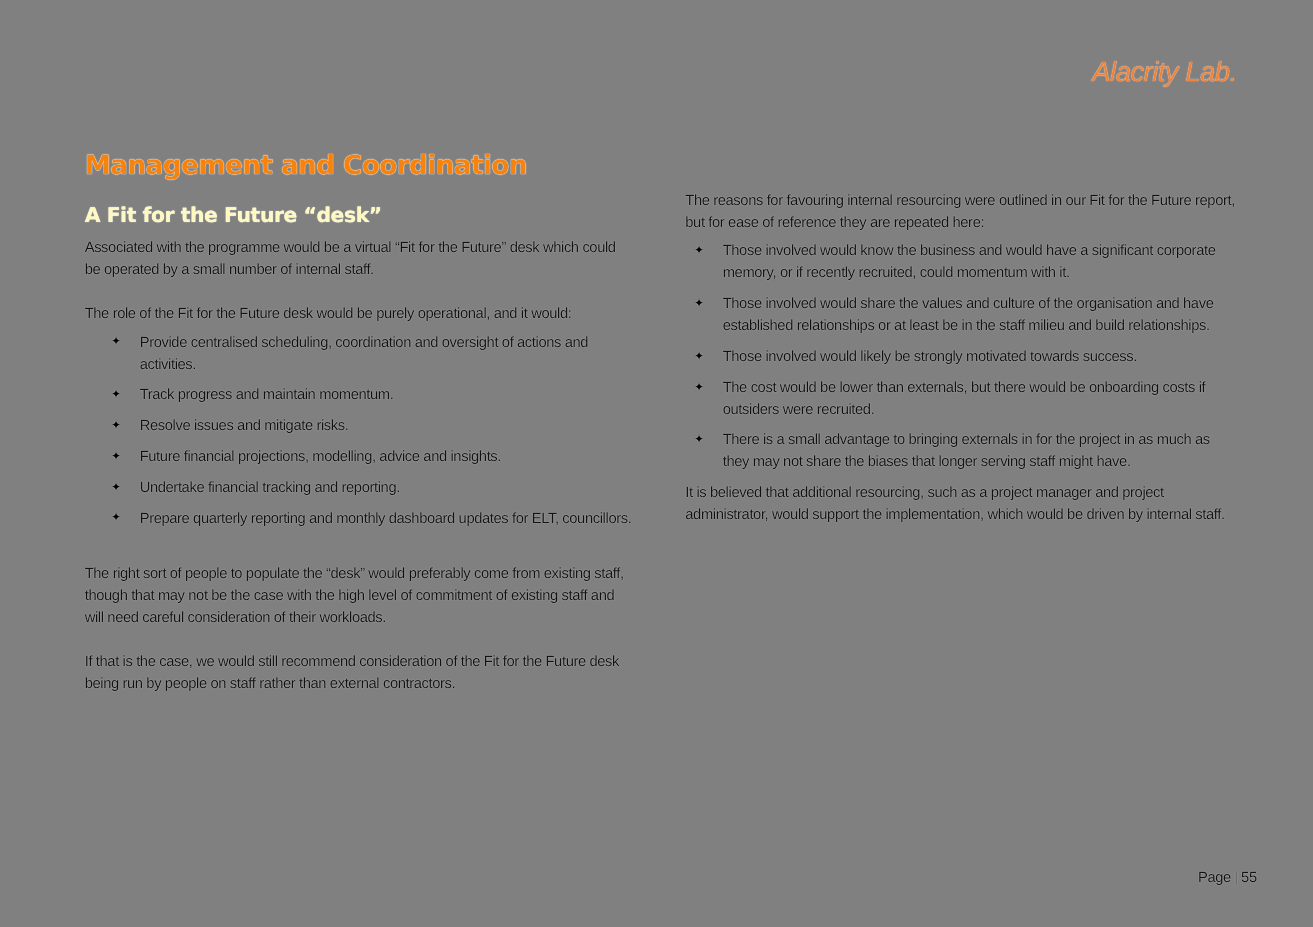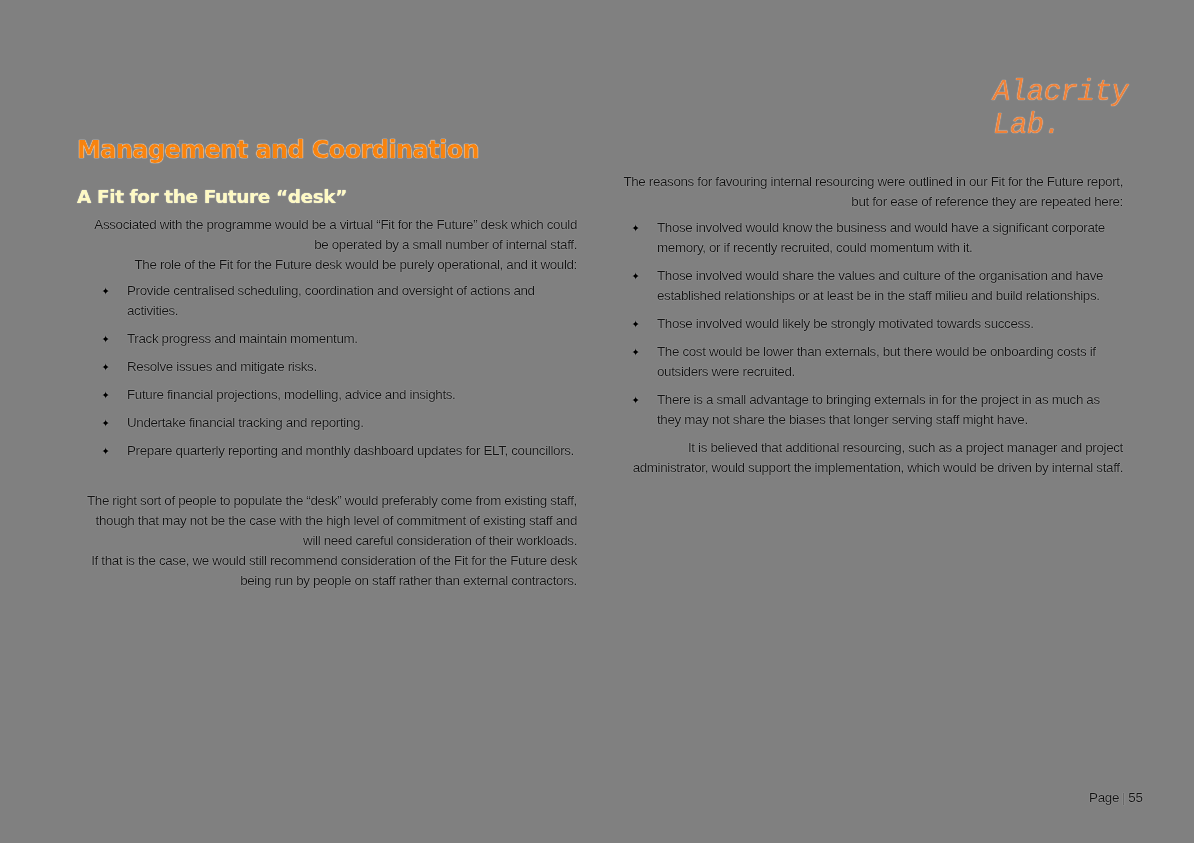--- a/index.html
+++ b/index.html
@@ -6,27 +6,26 @@
   body {
     width: 1194px; height: 843px;
     background: #808080;
     position: relative;
     overflow: hidden;
     font-family: "Liberation Sans", sans-serif;
     color: #111;
   }
   .logo {
     position: absolute; left: 993px; top: 52px;
-    font-family: Liberation Mono, monospace;
+    font-family: Liberation Sans, sans-serif;
     font-style: italic;
-    font-size: 29px;
+    font-size: 25px;
     color: #f0833a;
     letter-spacing: -0.5px;
     text-shadow: 0 0 1px #fff;
-    margin-top: 24px;
   }
   .title {
     position: absolute; left: 77px; top: 136px;
     font-family: "DejaVu Sans", sans-serif;
     font-weight: bold;
     font-size: 24px;
     color: #f7830f;
     letter-spacing: -0.6px;
     text-shadow: 0 0 1px #fff, 0 0 1px #fff;
     margin: 0;
@@ -50,23 +49,22 @@
     margin: 14px 0 5px 0;
     letter-spacing: -0.3px;
     text-shadow: 0 0 1px #fff;
   }
   p {
     font-size: 13.4px;
     line-height: 20px;
     margin: 0;
     letter-spacing: -0.35px;
     text-shadow: 0 0 1px #ddd;
-    text-align: right;
   }
-  p.gap { }
+  p.gap { margin-top: 20px; }
   ul {
     list-style: none; margin: 6px 0 0 0; padding: 0;
   }
   ul li {
     position: relative;
     font-size: 13.4px; line-height: 20px;
     letter-spacing: -0.35px;
     text-shadow: 0 0 1px #ddd;
     margin-bottom: 8px;
   }

